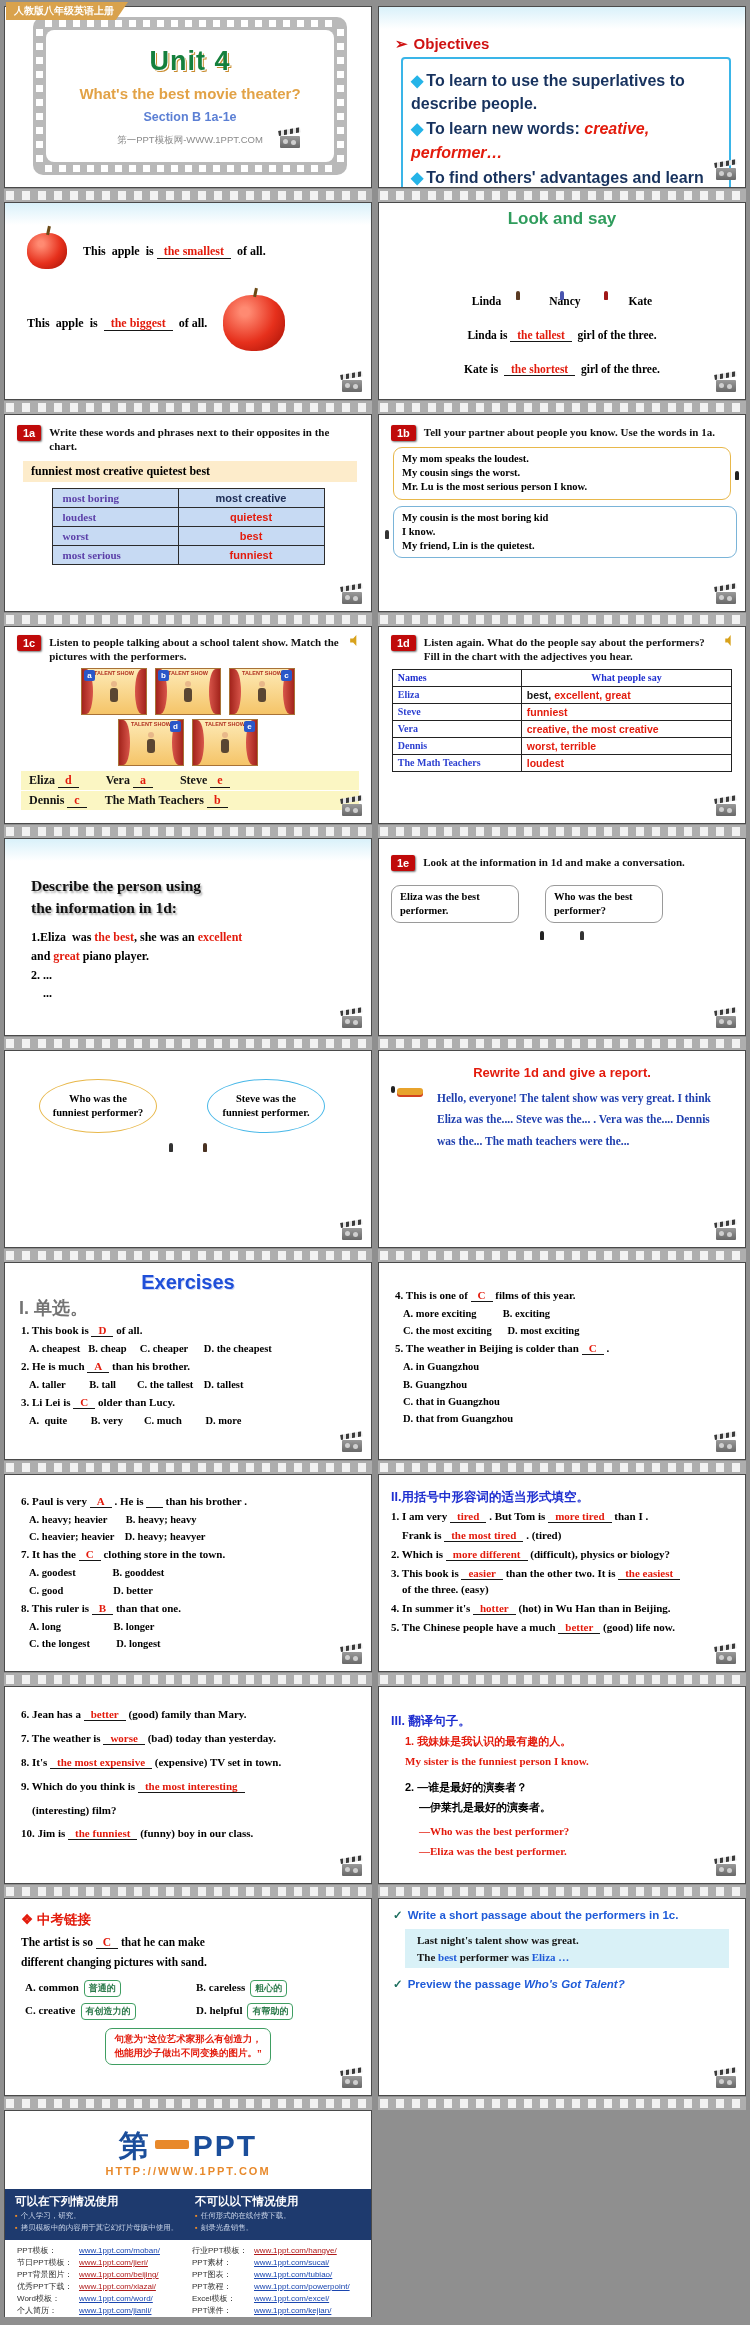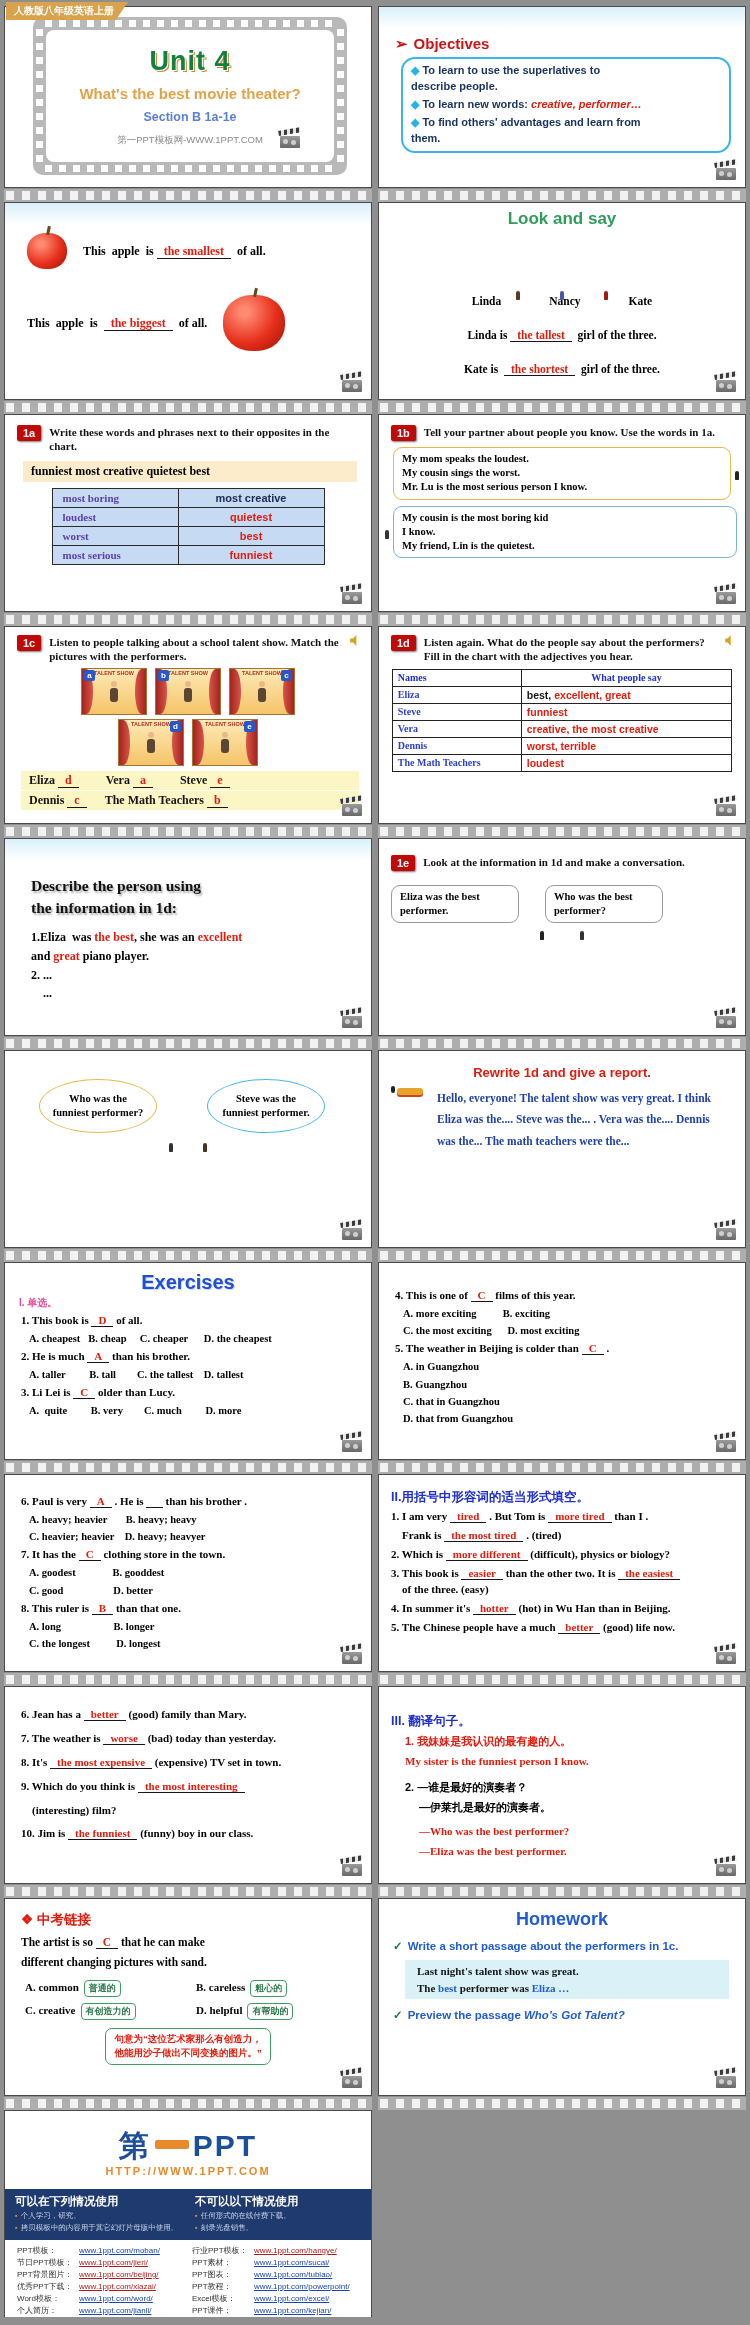--- a/index.html
+++ b/index.html
@@ -40,21 +40,21 @@
   .sg-ru{color:#e31b0c;font-weight:700;border-bottom:1.6px solid #161616;padding:0 7px;}
   .sg-bl{border-bottom:1.6px solid #161616;white-space:pre;}
   .sg-bk{color:#141414;font-weight:700;}
   .sg-b{color:#1f5bd8;font-weight:700;}
   .sg-ri{color:#e31b0c;font-style:italic;font-weight:700;}
   .sg-hw{color:#1f5bd8;font-weight:700;}
   .sg-hwi{color:#1f5bd8;font-weight:700;font-style:italic;}
   .spk{display:inline-block;width:13px;height:11px;background:#d8a21c;
     clip-path:polygon(0 32%,34% 32%,70% 0,70% 100%,34% 68%,0 68%);vertical-align:middle;}
   
-  .objbox{border:2px solid #3ab5e8;border-radius:14px;margin:4px 14px 0 22px;padding:2px 8px;color:#17325e;font-weight:700;font-size:11px;line-height:1.45;}
+  .objbox{border:2px solid #3ab5e8;border-radius:4px;margin:4px 14px 0 22px;padding:8px 8px;color:#17325e;font-weight:700;font-size:16px;line-height:1.45;}
   .objhead{color:#cf1212;font-weight:800;font-size:15px;margin:6px 0 0 16px;}
   .objhead .arr{color:#cf1212;margin-right:6px;}
   .obj-d{color:#25b4e8;margin-right:3px;}
   .obj-item{margin:2px 0;}
   
   .apple{position:relative;border-radius:46%;background:radial-gradient(circle at 35% 30%,#ff8a72 8%,#e6301c 55%,#a81206 95%);flex:none;}
   .apple::before{content:"";position:absolute;top:-7px;left:50%;width:3px;height:9px;background:#6b4a16;transform:rotate(12deg);}
   .ap-s{width:40px;height:36px}.ap-b{width:62px;height:56px}
   .aprow{display:flex;align-items:center;gap:16px;padding:8px 22px 0;}
   .apsen{font-family:"Liberation Serif",serif;font-weight:700;font-size:12px;}
@@ -105,21 +105,21 @@
   
   .rw-h{color:#e31b0c;font-weight:800;font-size:13px;text-align:center;margin-top:14px;}
   .rw-p{color:#1f3fae;font-family:"Liberation Serif",serif;font-weight:700;font-size:11.5px;line-height:1.85;}
   .rep{position:relative;width:34px;height:70px;flex:none;}
   .rep .hat{position:absolute;top:0;left:4px;width:26px;height:7px;background:#e8a32c;border-radius:3px;box-shadow:0 2px 0 #d2421f;}
   .rep .hd{width:16px;height:16px;border-radius:50%;background:#f6d9b8;margin:8px auto 0;position:relative;}
   .rep .hd::before{content:"";position:absolute;top:-2px;left:-2px;right:-2px;height:7px;background:#222;border-radius:6px;}
   .rep .bd{width:24px;height:28px;background:#e86a2a;border-radius:6px 6px 2px 2px;margin:0 auto;}
   
   .ex-title{color:#1f4fd8;font-weight:800;font-size:20px;text-align:center;margin-top:8px;text-shadow:1px 1px 0 #cdd6f5;}
-  .ex-sec{color:#ec4899;font-weight:800;font-size:10px;margin:2px 0 2px 14px;}
+  .ex-sec{color:#737373;font-weight:800;font-size:18px;margin:2px 0 2px 14px;}
   .q{font-family:"Liberation Serif",serif;font-weight:700;font-size:11px;margin:3px 0 0 16px;line-height:1.45;}
   .opt{font-family:"Liberation Serif",serif;font-weight:700;font-size:10.5px;margin:2px 0 0 24px;white-space:pre-wrap;line-height:1.45;}
   .ex2pad{padding-top:22px;}
   .ex-sec2{color:#1f2fd0;font-weight:800;font-size:12.5px;margin:14px 0 3px 12px;}
   
   .tr-red{color:#e31b0c;font-weight:700;}
   .tr-line{font-size:11px;font-weight:700;margin:3px 0 0 26px;line-height:1.5;}
   .tr-en{font-family:"Liberation Serif",serif;}
   
   .zk-h{color:#e31b0c;font-weight:800;font-size:13.5px;margin:12px 0 4px 16px;}
@@ -537,21 +537,20 @@
         <div class="gnote">
           <div>句意为“这位艺术家那么有创造力，</div>
             <div>他能用沙子做出不同变换的图片。”</div>
         </div>
         <span class="clap"></span>
       </div>
       <div class="strip"></div>
     </div>
     <div class="cell">
       <div class="slide">
-        <div class="hw-title">Homework</div>
         <div class="hw-item"><span class="hw-check">✓</span><span>Write a short passage about the performers in 1c.</span></div>
         <div class="hw-box rich"><span class="sg-bk">Last night's talent show was great.</span><br><span class="sg-bk">The </span><span class="sg-b">best</span><span class="sg-bk"> performer was </span><span class="sg-b">Eliza …</span></div>
         <div class="hw-item rich"><span class="hw-check">✓</span><span class="rich"><span class="sg-hw">Preview the passage </span><span class="sg-hwi">Who's Got Talent?</span></span></div>
         <span class="clap"></span>
       </div>
       <div class="strip"></div>
     </div>
   </div>
 
   <div class="row rF">

